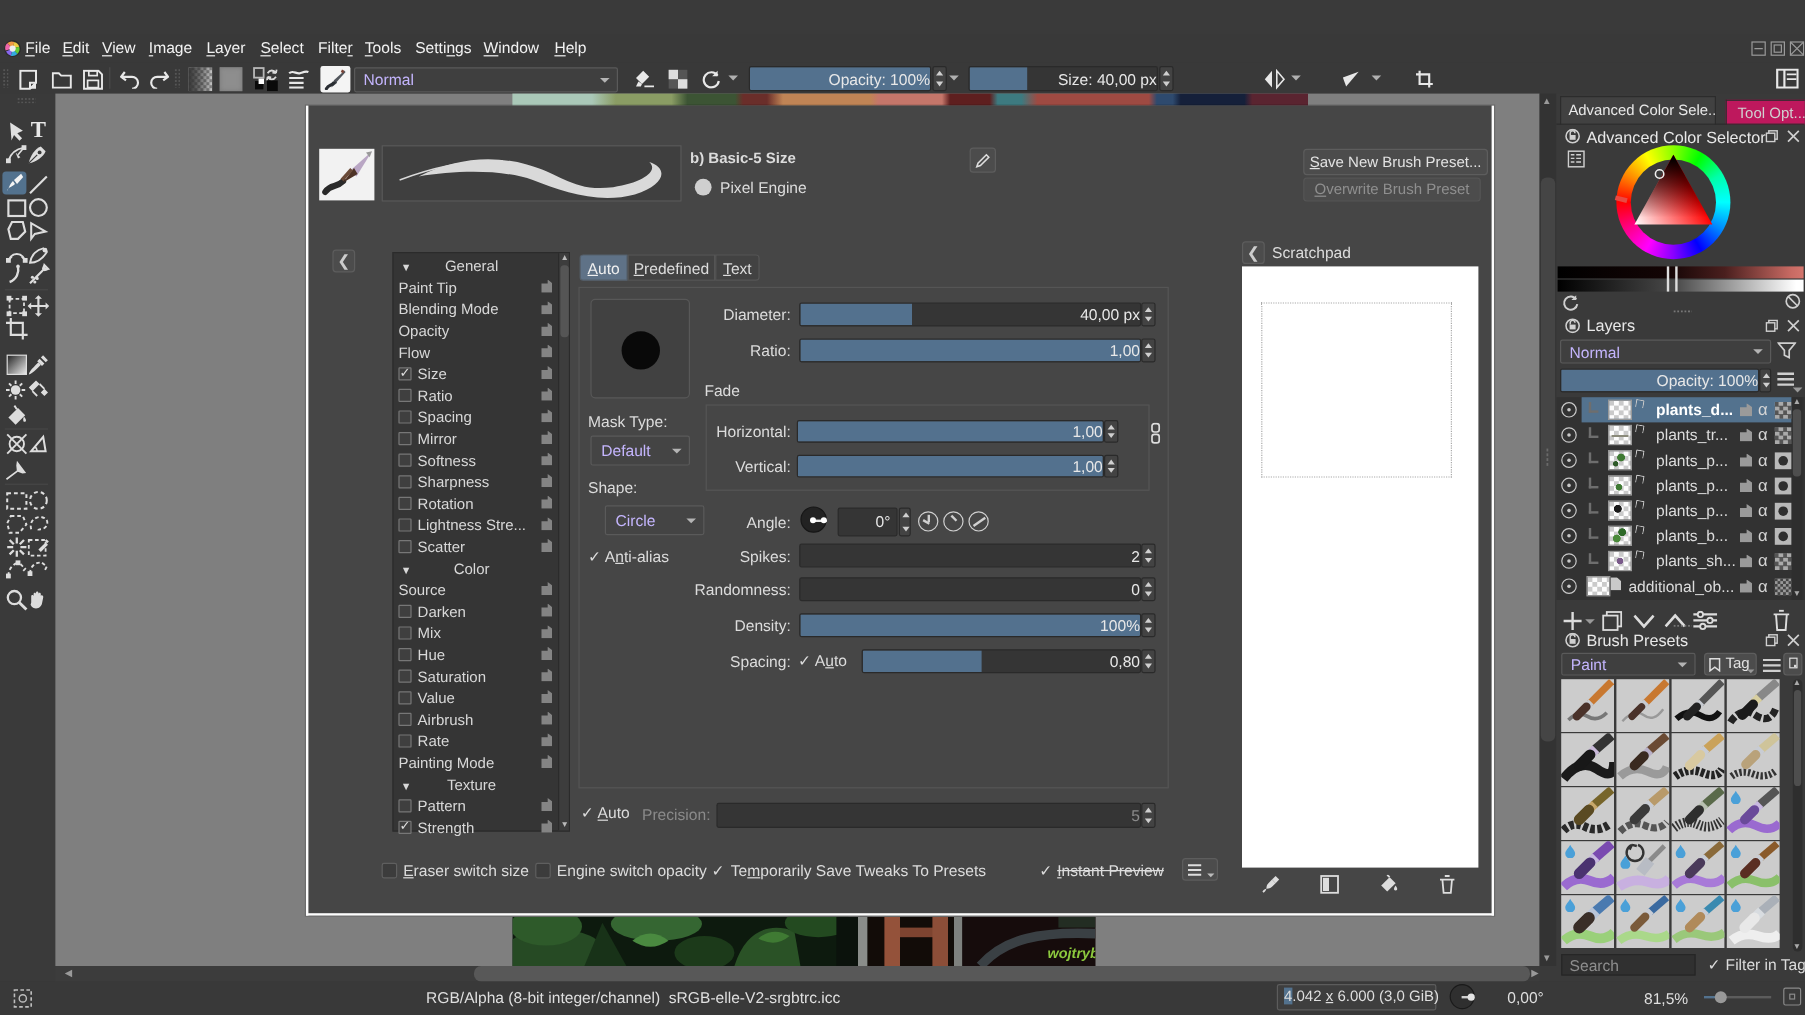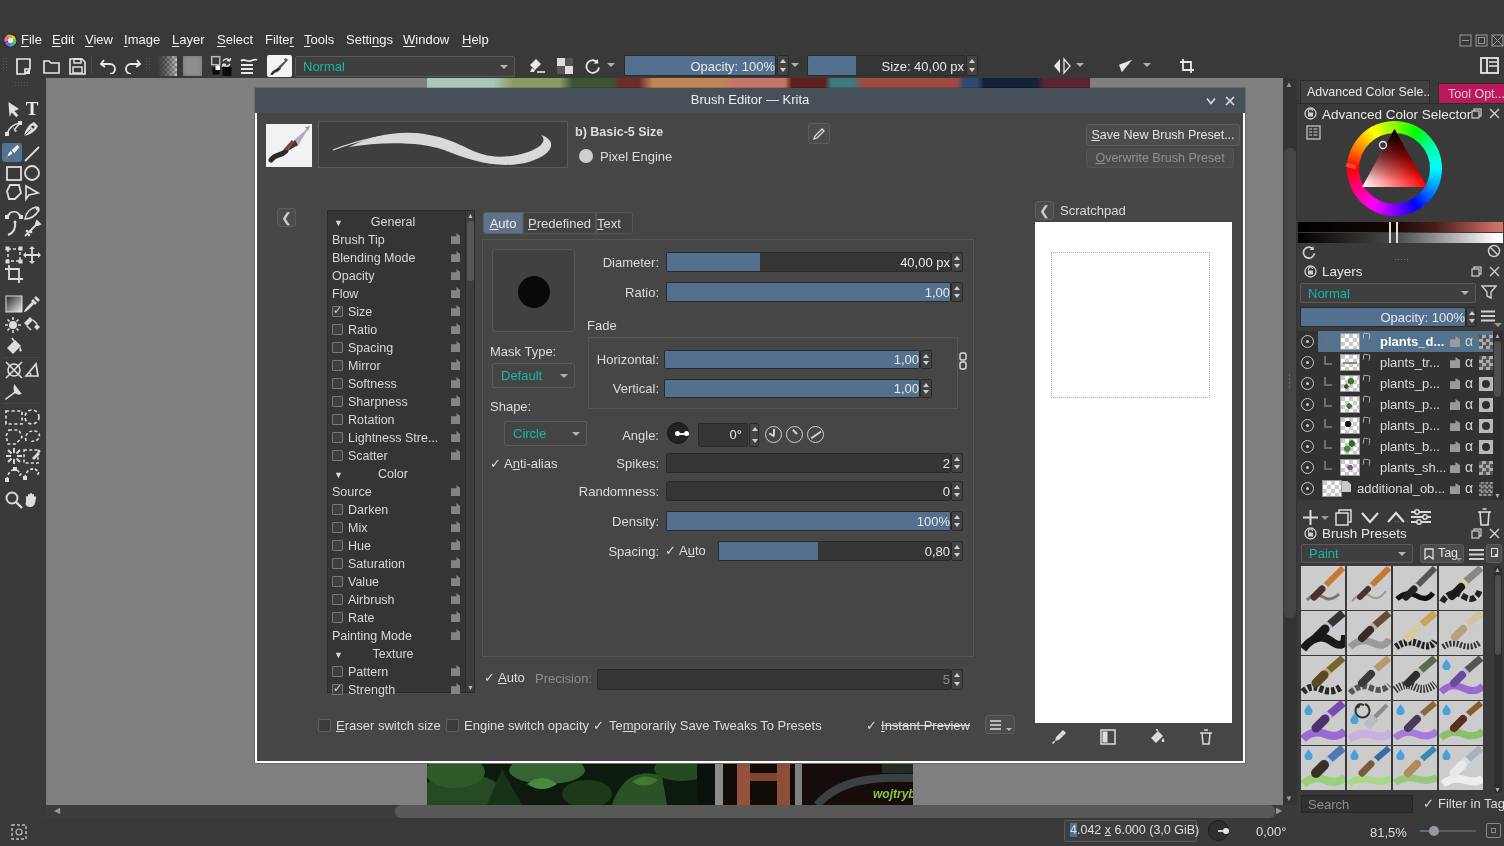--- a/index.html
+++ b/index.html
@@ -8,21 +8,21 @@
 #titlebar{left:0;top:0;width:1504px;height:29px;background:#f0f1f2;color:#b0b5ba;font-size:13px;}
 #titlebar .t{position:absolute;left:0;right:0;top:6px;text-align:center;}
 .winbtn{position:absolute;top:7px;width:14px;height:14px;color:#7c8287;}
 #menubar{left:0;top:29px;width:1504px;height:23px;background:#393939;color:#f2f2f2;font-size:13px;}
 .mi{position:absolute;top:3px;text-align:center;}
 .mi u{text-decoration-thickness:1px;text-underline-offset:2px;}
 #toolbar{left:0;top:52px;width:1504px;height:26px;background:#393939;}
 .tsep{position:absolute;top:4px;width:1px;height:18px;background:#4a4a4a;}
 .thandle{position:absolute;top:5px;width:5px;height:16px;background-image:radial-gradient(#565656 1px,transparent 1px);background-size:3px 3px;}
 .ticon{position:absolute;color:#e8e8e8;}
-.combo{background:#444;border:1px solid #5a5a5a;border-radius:2px;color:#14b8a6;font-size:13px;}
+.combo{background:#444;border:1px solid #5a5a5a;border-radius:2px;color:#c4b5fd;font-size:13px;}
 .combo .arr{position:absolute;right:6px;top:50%;margin-top:-2px;width:0;height:0;border-left:4px solid transparent;border-right:4px solid transparent;border-top:4px solid #b4b4b4;}
 .sld{position:absolute;background:#353535;border:1px solid #2a2a2a;border-radius:2px;color:#e8e8e8;font-size:13px;overflow:hidden;}
 .sld .fill{position:absolute;left:0;top:0;bottom:0;background:#53718e;}
 .sld .lab{position:absolute;left:0;right:0;text-align:right;z-index:2;}
 .spin{position:absolute;width:12px;background:#434343;border:1px solid #2a2a2a;border-radius:2px;}
 .spin:before{content:"";position:absolute;left:2px;top:3px;border-left:3.5px solid transparent;border-right:3.5px solid transparent;border-bottom:4px solid #cfcfcf;}
 .spin:after{content:"";position:absolute;left:2px;bottom:3px;border-left:3.5px solid transparent;border-right:3.5px solid transparent;border-top:4px solid #cfcfcf;}
 .darr{position:absolute;width:0;height:0;border-left:4px solid transparent;border-right:4px solid transparent;border-top:4px solid #b0b0b0;}
 
 #canvas{left:46px;top:78px;width:1237px;height:727px;background:#7f7f7f;}
@@ -845,28 +845,20 @@
         <span style="position:absolute;left:1px;top:9px;width:6px;height:80px;background:#4e4e4e;border-radius:3px;"></span>
       </div>
     <div class="abs" style="left:4px;top:717px;width:112px;height:18px;background:#303030;border:1px solid #262626;color:#8e8e8e;font-size:13px;">
         <span style="position:absolute;left:6px;top:1px;">Search</span>
       </div>
     <div class="abs" style="left:126px;top:718px;color:#dcdcdc;font-size:13px;">✓</div>
     <div class="abs" style="left:141px;top:718px;color:#dcdcdc;font-size:13px;white-space:nowrap;">Filter in Tag</div>
   </div>
 
   <div class="abs" id="dialog">
-    <div id="dlgtitle"><span style="position:relative;top:4px">Brush Editor — Krita</span>
-      <svg class="abs" style="right:28px;top:7px" width="12" height="12" viewBox="0 0 12 12">
-          <path d="M2 3.5l4 5 4-5" fill="none" stroke="#dfe3e6" stroke-width="1.5"></path>
-        </svg>
-      <svg class="abs" style="right:9px;top:7px" width="12" height="12" viewBox="0 0 12 12">
-          <path d="M2 2l8 8M10 2l-8 8" fill="none" stroke="#dfe3e6" stroke-width="1.5"></path>
-        </svg>
-    </div>
 
     <div class="abs" style="left:9px;top:36px;width:46px;height:43px;background:#f2f2f2;">
       <svg width="46" height="43" viewBox="0 0 46 43">
           <path d="M5 36c5-7 9-3 15-9" fill="none" stroke="#2a2a2a" stroke-width="5" stroke-linecap="round"></path>
           <path d="M44 2L26 18l5 5z" fill="#b9a6c4"></path>
           <path d="M29 16l-9 12 12-7z" fill="#4e3326"></path>
           <path d="M27 17l-8 9" stroke="#6a4a38" stroke-width="3"></path>
           <path d="M44 2l-5 1 3 4z" fill="#999"></path>
         </svg>
     </div>
@@ -884,21 +876,21 @@
           <path d="M2 12l1-3 7-7 2 2-7 7z" fill="none" stroke="#ddd" stroke-width="1.3"></path>
         </svg>
       </div>
     <div class="btn" style="left:829px;top:36px;width:154px;height:22px;line-height:21px;font-size:12.5px;"><u>S</u>ave New Brush Preset...</div>
     <div class="btn" style="left:829px;top:60px;width:148px;height:20px;line-height:19px;color:#8f8f8f;border-color:#555;font-size:12.5px;"><u>O</u>verwrite Brush Preset</div>
 
     <div class="btn" style="left:20px;top:120px;width:19px;height:19px;line-height:17px;color:#ccc;">❮</div>
 
     <div id="optlist">
       <div class="opt-h" style="top:2px">General</div>
-      <div class="opt" style="top:20px">Brush Tip</div>
+      <div class="opt" style="top:20px">Paint Tip</div>
       <div class="opt" style="top:38px">Blending Mode</div>
       <div class="opt" style="top:56px">Opacity</div>
       <div class="opt" style="top:74px">Flow</div>
       <span class="optcb c" style="top:95px"></span>
         <div class="opt" style="top:92px;left:20px">Size</div>
       <span class="optcb" style="top:113px"></span>
         <div class="opt" style="top:110px;left:20px">Ratio</div>
       <span class="optcb" style="top:131px"></span>
         <div class="opt" style="top:128px;left:20px">Spacing</div>
       <span class="optcb" style="top:149px"></span>
@@ -1053,21 +1045,21 @@
     <div class="dlg-label" style="left:227px;top:582px;">✓</div>
       <div class="dlg-label" style="left:241px;top:582px;"><u>A</u>uto</div>
     <div class="dlg-label gray" style="left:278px;top:583px;">Precision:</div>
     <div class="sld" style="left:340px;top:581px;width:354px;height:21px;">
         <span class="lab gray" style="top:2px">5</span>
       </div>
     <span class="spin" style="left:694px;top:581px;height:21px;"></span>
 
     <div class="abs" style="left:226px;top:124px;width:40px;height:22px;background:#5f7287;border:1px solid #55606c;border-radius:3px 0 0 3px;color:#f0f0f0;font-size:13px;text-align:center;line-height:21px;z-index:2;"><u>A</u>uto</div>
     <div class="abs" style="left:266px;top:124px;width:73px;height:22px;background:#424242;border:1px solid #555;color:#dcdcdc;font-size:13px;text-align:center;line-height:21px;"><u>P</u>redefined</div>
-    <div class="abs" style="left:339px;top:124px;width:37px;height:22px;background:#424242;border:1px solid #555;border-radius:0 3px 3px 0;color:#dcdcdc;font-size:13px;text-align:left;line-height:21px;"><u>T</u>ext</div>
+    <div class="abs" style="left:339px;top:124px;width:37px;height:22px;background:#424242;border:1px solid #555;border-radius:0 3px 3px 0;color:#dcdcdc;font-size:13px;text-align:center;line-height:21px;"><u>T</u>ext</div>
 
     <div class="abs" id="mainframe" style="left:225px;top:151px;width:492px;height:418px;border:1px solid #555;"></div>
 
     <span class="cb" style="left:61px;top:631px;"></span>
       <div class="dlg-label" style="left:79px;top:630px;"><u>E</u>raser switch size</div>
     <span class="cb" style="left:189px;top:631px;"></span>
       <div class="dlg-label" style="left:207px;top:630px;">Engine switch opacity</div>
     <div class="dlg-label" style="left:336px;top:630px;">✓</div>
       <div class="dlg-label" style="left:352px;top:630px;">Te<u>m</u>porarily Save Tweaks To Presets</div>
     <div class="dlg-label" style="left:609px;top:630px;">✓</div>
@@ -1100,20 +1092,21 @@
     <svg class="abs" style="left:942px;top:641px" width="14" height="16" viewBox="0 0 14 16">
         <path d="M1 4h12M5 1h4M3 4l1 11h6l1-11" fill="none" stroke="#ddd" stroke-width="1.5"></path>
       </svg>
   </div>
 
   <div class="abs" id="statusbar" style="left:0;top:818px;width:1504px;height:28px;background:#393939;color:#dfdfdf;font-size:13px;">
     <svg class="abs" style="left:11px;top:6px" width="16" height="16" viewBox="0 0 16 16">
         <rect x="1" y="1" width="14" height="14" fill="none" stroke="#bdbdbd" stroke-width="1.4" stroke-dasharray="3 2"></rect>
         <circle cx="8" cy="8" r="3" fill="none" stroke="#bdbdbd" stroke-width="1.2"></circle>
       </svg>
+    <span class="abs" style="left:355px;top:6px">RGB/Alpha (8-bit integer/channel)&nbsp; sRGB-elle-V2-srgbtrc.icc</span>
     <div class="abs" style="left:1064px;top:2px;width:133px;height:22px;background:#3e3e3e;border:1px solid #5c5c5c;border-radius:2px;">
         <span style="position:absolute;left:5px;top:2px;white-space:nowrap;font-size:12.5px;"><span style="background:#53728e;">4</span>.042 <u>x</u> 6.000 (3,0 GiB)</span>
       </div>
     <div class="abs" style="left:1208px;top:2px;width:21px;height:21px;border-radius:50%;background:#2f2f2f;border:1px solid #1a1a1a;">
         <span style="position:absolute;left:9px;top:9px;width:10px;height:2px;background:#cfcfcf;"></span>
         <span style="position:absolute;right:-1px;top:7px;width:6px;height:6px;border-radius:50%;background:#e4e4e4;"></span>
       </div>
     <span class="abs" style="left:1256px;top:6px;">0,00°</span>
     <span class="abs" style="left:1370px;top:7px;">81,5%</span>
     <span class="abs" style="left:1420px;top:12px;width:13px;height:2px;background:#53728e;"></span>

